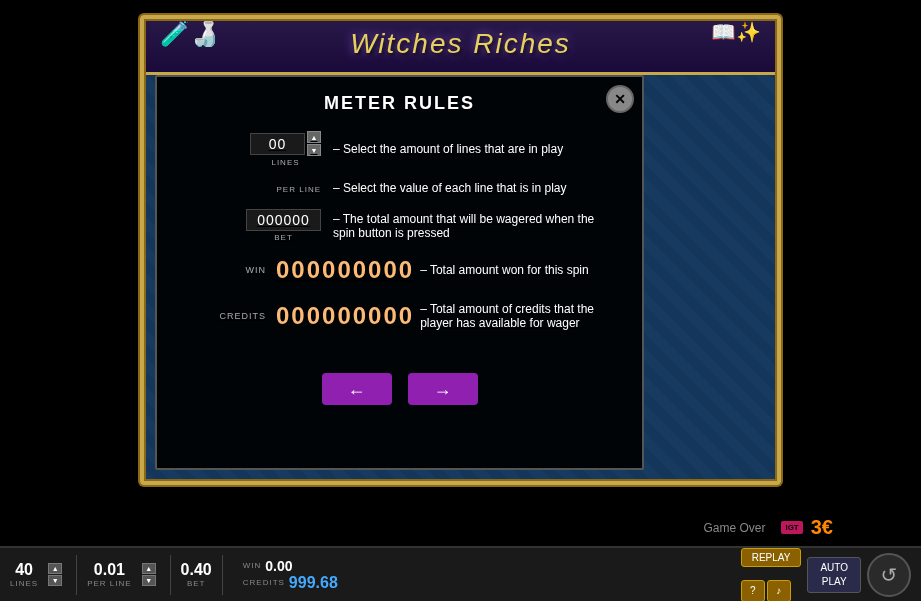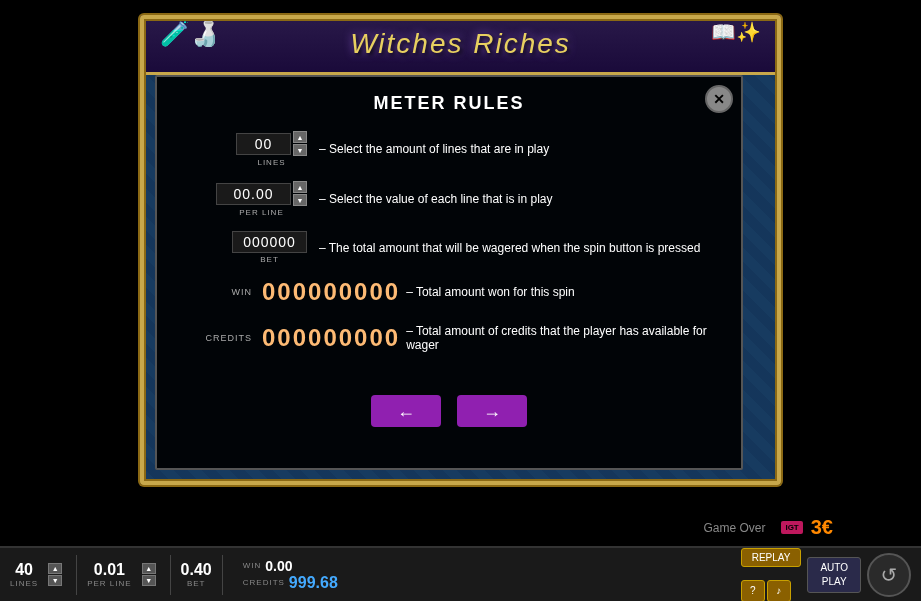--- a/index.html
+++ b/index.html
@@ -83,21 +83,21 @@
       position: absolute;
       right: 20px;
       top: 5px;
       font-size: 20px;
     }
 
     
     .modal-overlay {
       position: absolute;
       top: 75px; left: 155px;
-      width: 588px;
+      width: 489px;
       height: 395px;
       background: rgba(0,0,0,0.92);
       border: 2px solid #555;
       z-index: 20;
       border-radius: 2px;
     }
 
     
     .close-btn {
       position: absolute;
@@ -126,21 +126,22 @@
       color: #fff;
       font-size: 18px;
       font-weight: bold;
       letter-spacing: 2px;
       padding-top: 16px;
       padding-bottom: 12px;
     }
 
     
     .rules-content {
-      padding: 5px 30px;
+      padding: 5px 44px;
+      text-decoration: underline;
     }
 
     .rule-row {
       display: flex;
       align-items: center;
       margin-bottom: 14px;
     }
 
     .control-display {
       background: #1a1a1a;
@@ -463,27 +464,20 @@
             </div>
             <div class="control-sub-label">LINES</div>
           </div>
         </div>
         <div class="rule-text">– Select the amount of lines that are in play</div>
       </div>
 
       <div class="rule-row">
         <div style="width:120px; display:flex; justify-content:flex-end; margin-right:12px;">
           <div class="control-wrapper">
-            <div style="display:flex; align-items:center;">
-              <div class="control-display control-display-wide">00.00</div>
-              <div class="spin-btns">
-                <div class="spin-btn">▲</div>
-                <div class="spin-btn">▼</div>
-              </div>
-            </div>
             <div class="control-sub-label">PER LINE</div>
           </div>
         </div>
         <div class="rule-text">– Select the value of each line that is in play</div>
       </div>
 
       <div class="rule-row">
         <div style="width:120px; display:flex; justify-content:flex-end; margin-right:12px;">
           <div class="control-wrapper">
             <div style="display:flex; align-items:center;">

